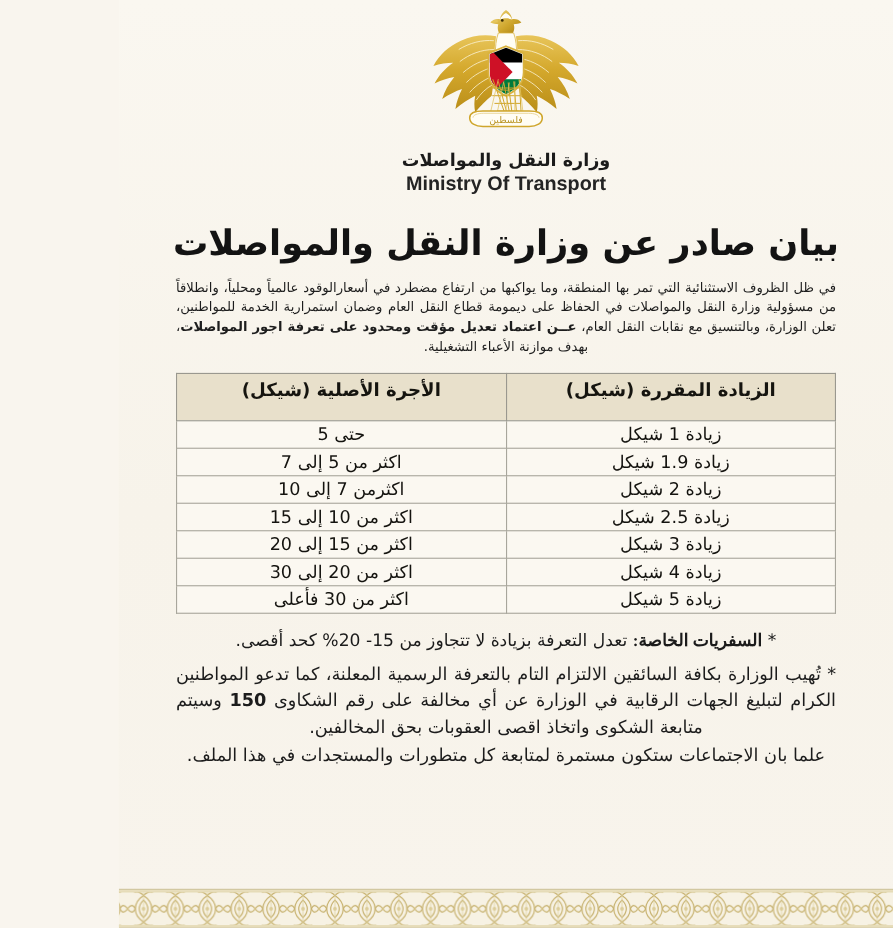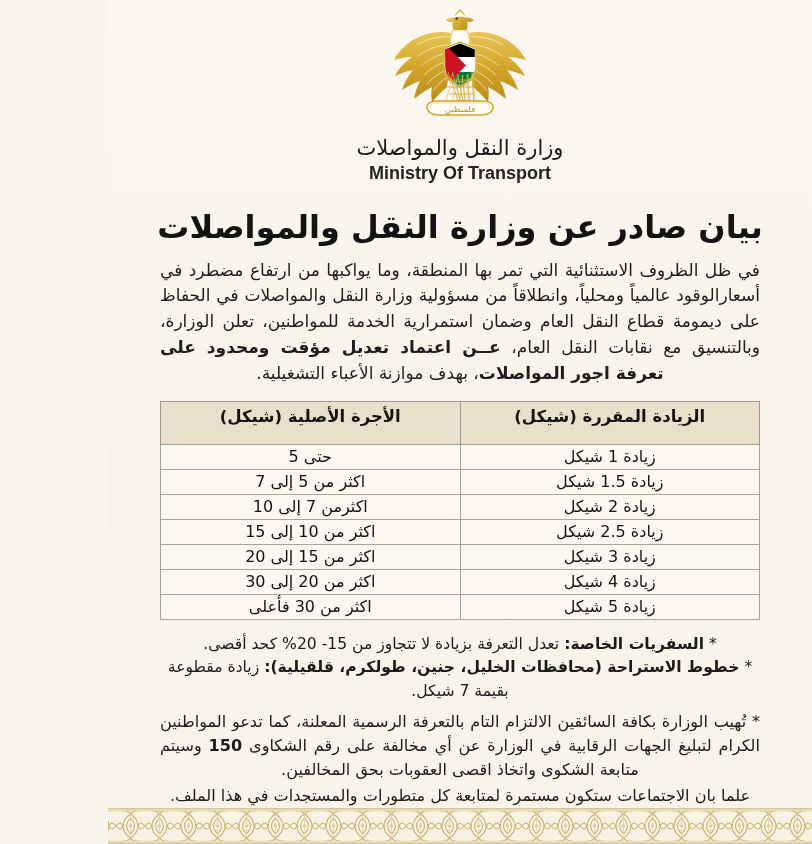--- a/index.html
+++ b/index.html
@@ -29,22 +29,22 @@
     padding-top: 6px;
     text-align: center;
   }
   .emblem-wrap {
     width: 170px;
     height: 128px;
     margin: 0 auto;
     display: block;
   }
   .ministry-ar {
-    font-size: 21px;
-    font-weight: normal;
+    font-size: 16px;
+    font-weight: bold;
     color: #1b1b1b;
     letter-spacing: 0px;
     margin-top: 2px;
     line-height: 1.2;
   }
   .ministry-en {
     font-size: 18px;
     font-weight: bold;
     color: #242424;
     direction: ltr;
@@ -59,21 +59,21 @@
     font-size: 32px;
     font-weight: bold;
     color: #131313;
     margin-top: 22px;
     letter-spacing: -0.3px;
   }
 
   
   .intro {
     margin: 12px 52px 0 52px;
-    font-size: 17px;
+    font-size: 12px;
     line-height: 1.52;
     color: #1d1d1d;
     text-align: justify;
     text-align-last: center;
   }
   .intro b { font-weight: bold; }
 
   
   .fare-table {
     margin: 14px 52px 0 52px;
@@ -106,21 +106,21 @@
   
   .bullets {
     margin: 13px 52px 0 52px;
     text-align: center;
   }
   .bullet {
     font-size: 15.6px;
     line-height: 1.5;
     color: #1b1b1b;
   }
-  .bullet .lbl { font-weight: bold; }
+  .bullet .lbl { font-weight: bold; font-family: Liberation Serif, serif; }
 
   
   .closing {
     margin: 16px 52px 0 52px;
     font-size: 16.1px;
     line-height: 1.5;
     color: #1c1c1c;
     text-align: justify;
     text-align-last: center;
   }
@@ -279,21 +279,21 @@
         <th>الزيادة المقررة (شيكل)</th>
         <th>الأجرة الأصلية (شيكل)</th>
       </tr>
     </thead>
     <tbody>
       <tr>
         <td>زيادة 1 شيكل</td>
         <td>حتى 5</td>
       </tr>
       <tr>
-        <td>زيادة 1.5 شيكل</td>
+        <td>زيادة 1.9 شيكل</td>
         <td>اكثر من 5 إلى 7</td>
       </tr>
       <tr>
         <td>زيادة 2 شيكل</td>
         <td>اكثرمن 7 إلى 10</td>
       </tr>
       <tr>
         <td>زيادة 2.5 شيكل</td>
         <td>اكثر من 10 إلى 15</td>
       </tr>
@@ -309,24 +309,20 @@
         <td>زيادة 5 شيكل</td>
         <td>اكثر من 30 فأعلى</td>
       </tr>
     </tbody>
   </table>
 
   <div class="bullets">
     <div class="bullet">
       <span>*</span>
       <span class="lbl">السفريات الخاصة:</span><span> تعدل التعرفة بزيادة لا تتجاوز من 15- 20% كحد أقصى.</span>
-    </div>
-    <div class="bullet">
-      <span>*</span>
-      <span class="lbl">خطوط الاستراحة (محافظات الخليل، جنين، طولكرم، قلقيلية):</span><span> زيادة مقطوعة بقيمة 7 شيكل.</span>
     </div>
   </div>
 
 
   <div class="closing second">
     <span>* تُهيب الوزارة بكافة السائقين الالتزام التام بالتعرفة الرسمية المعلنة، كما تدعو المواطنين الكرام لتبليغ الجهات الرقابية في الوزارة عن أي مخالفة على رقم الشكاوى </span><span class="num">150</span><span> وسيتم متابعة الشكوى واتخاذ اقصى العقوبات بحق المخالفين.</span>
   </div>
 
   <div class="note">علما بان الاجتماعات ستكون مستمرة لمتابعة كل متطورات والمستجدات في هذا الملف.</div>
 

